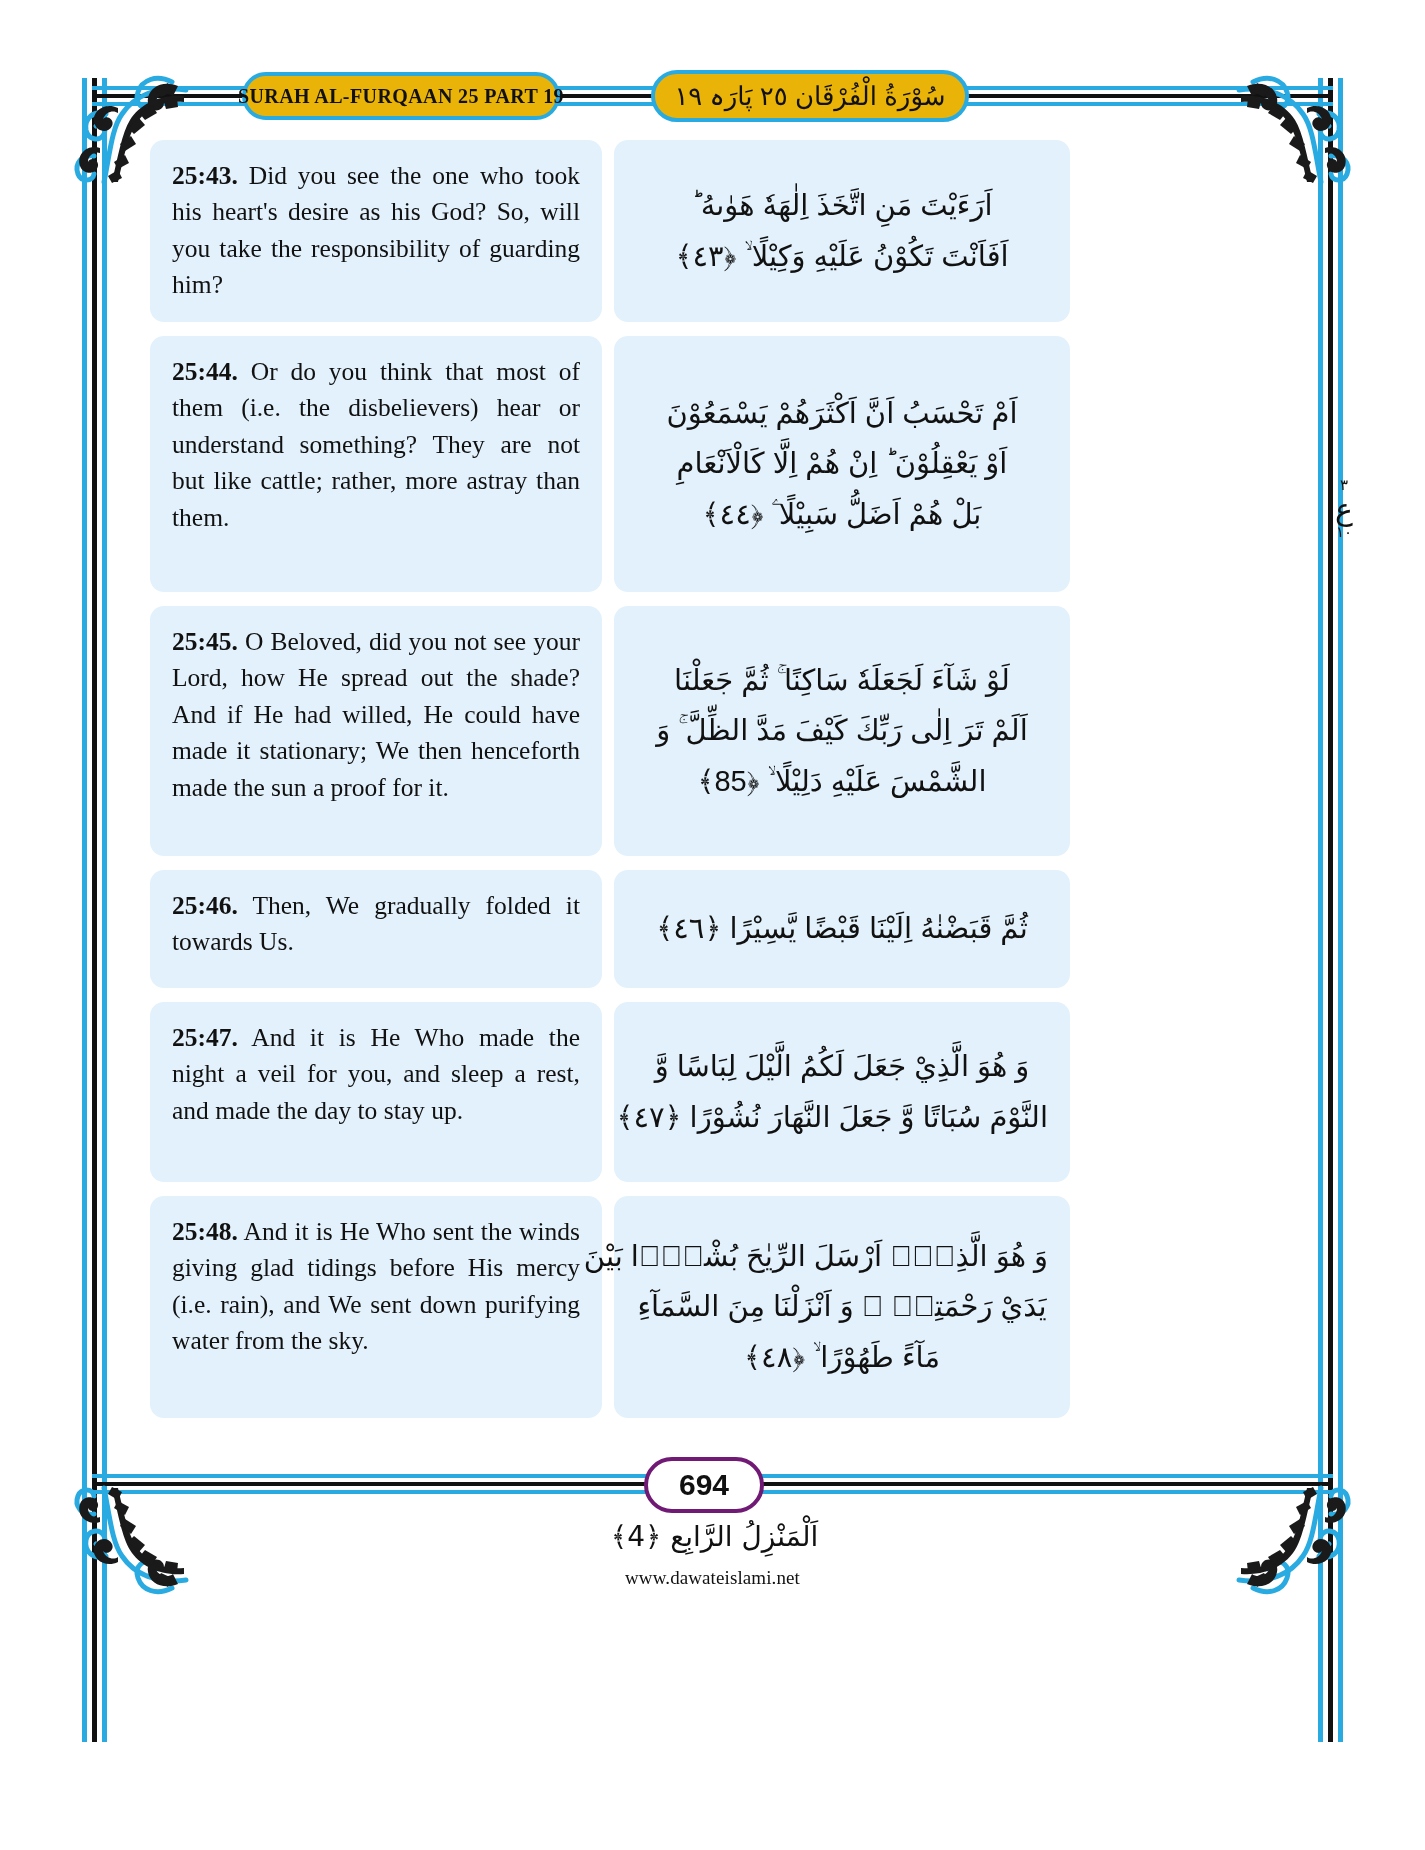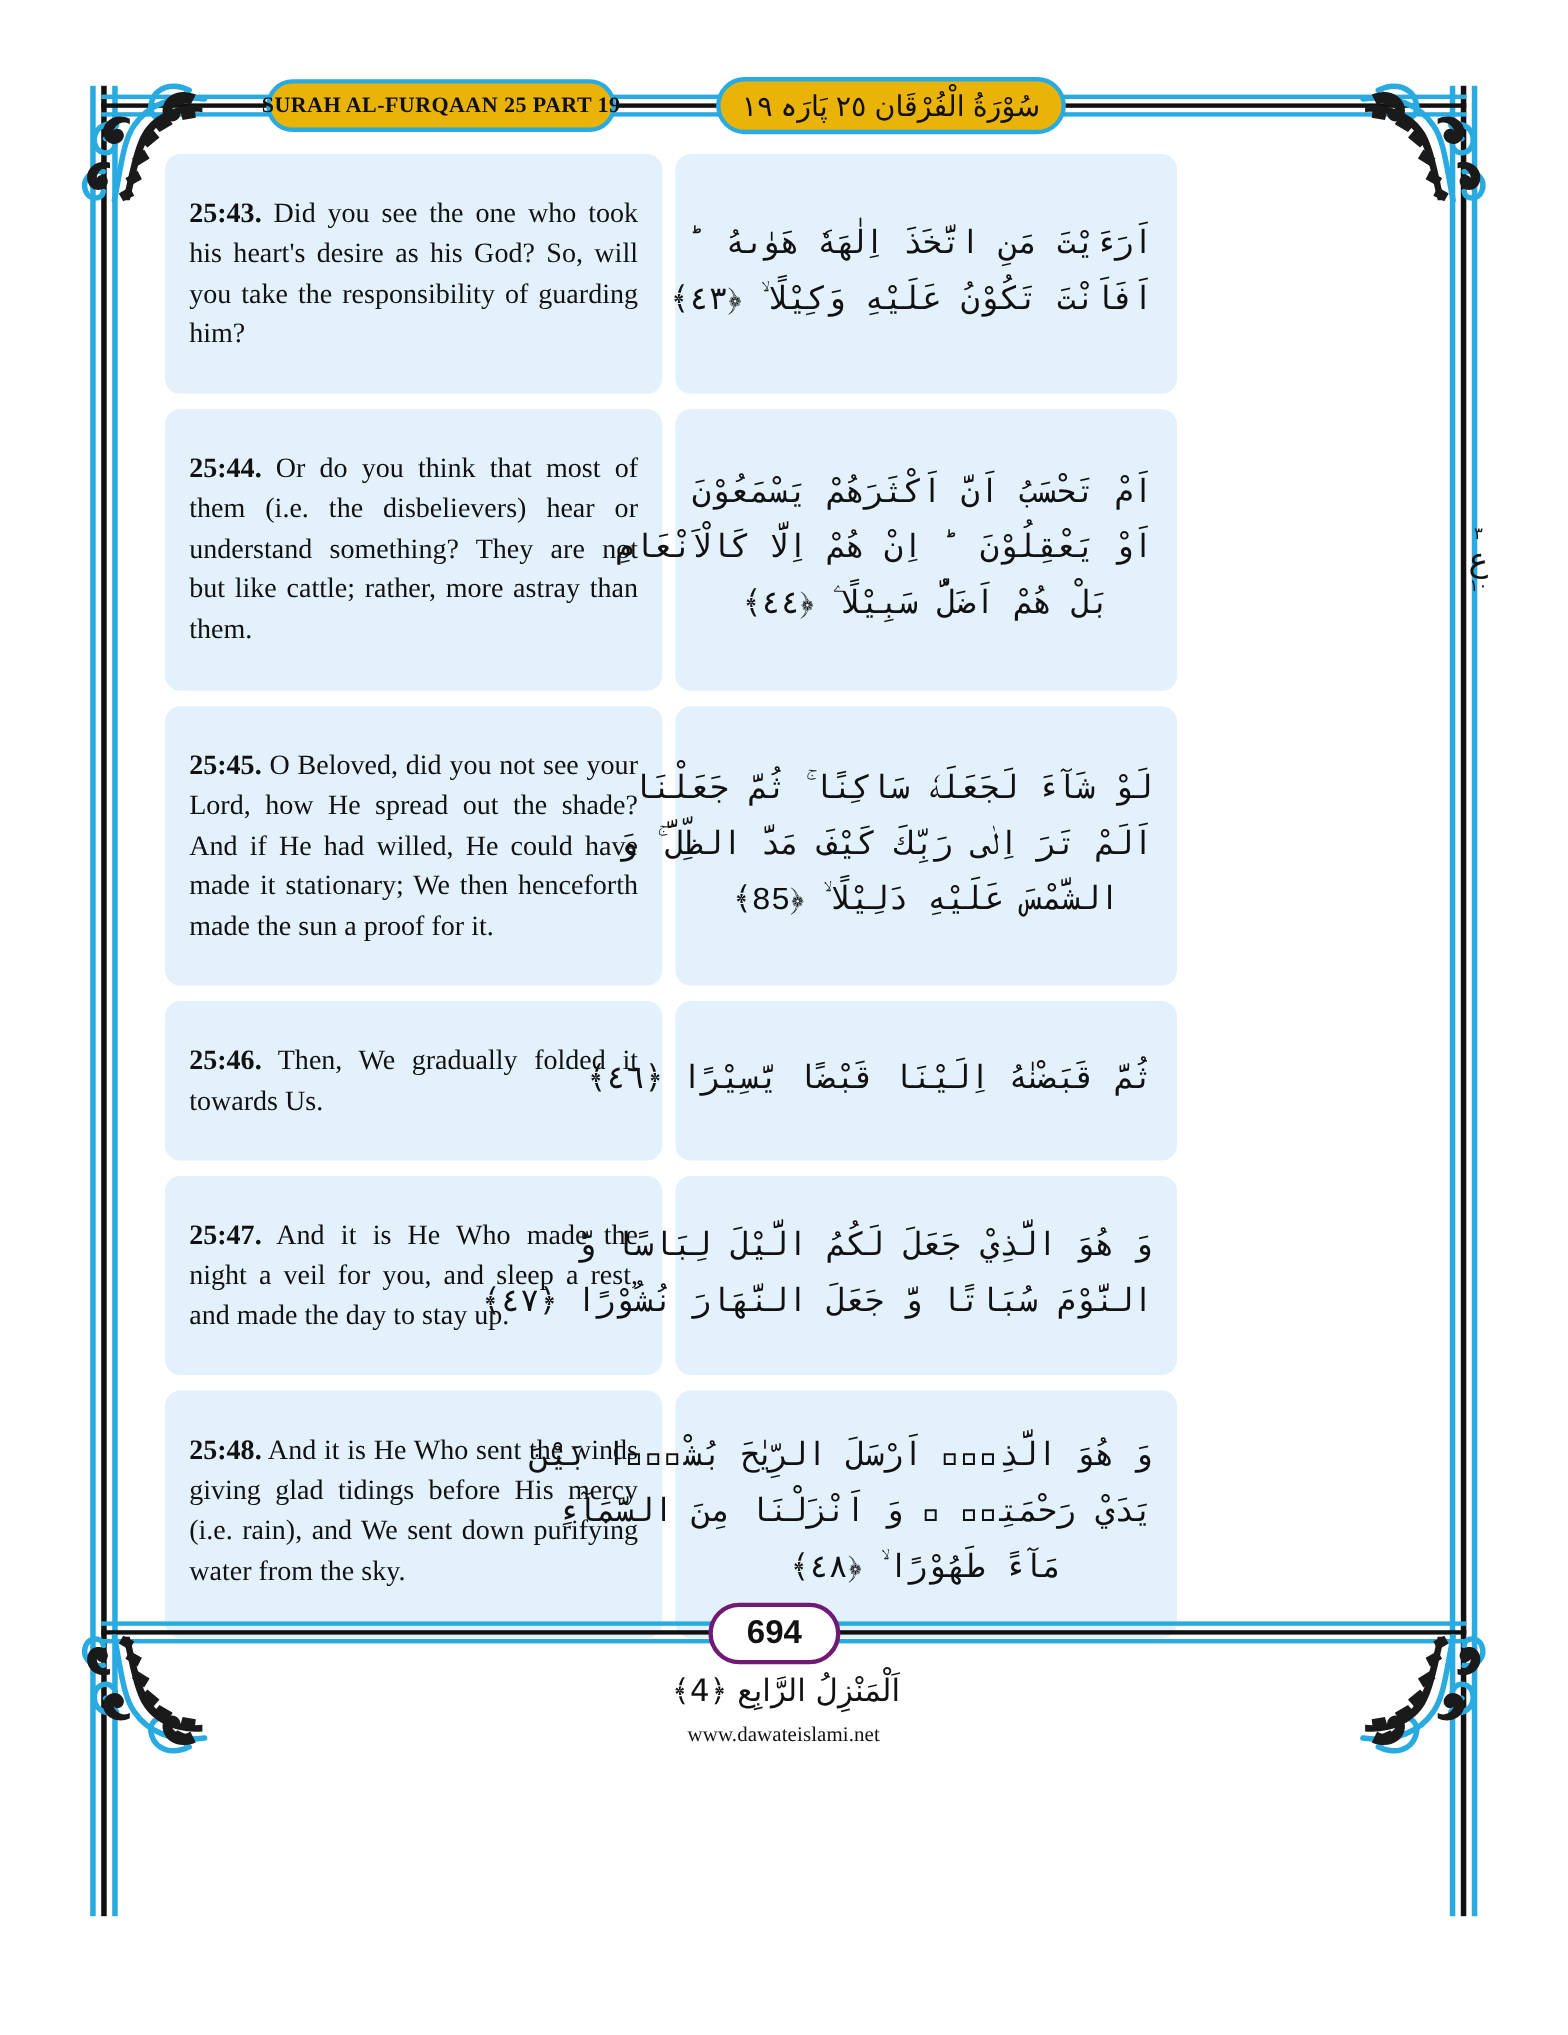--- a/index.html
+++ b/index.html
@@ -164,38 +164,38 @@
     width: 920px;
   }
   .verse-row {
     display: flex;
     gap: 12px;
     margin-bottom: 14px;
   }
   .cell {
     background: #e2f1fb;
     border-radius: 14px;
-    padding: 36px 22px;
+    padding: 18px 22px;
   }
   .cell-en {
     width: 452px;
     text-align: justify;
     text-align-last: left;
     font-family: "Liberation Serif", "DejaVu Serif", serif;
     font-size: 25.5px;
     line-height: 1.43;
     color: #111;
     hyphens: none;
   }
   .cell-en .vnum { font-weight: bold; }
   .cell-ar {
     width: 456px;
     direction: rtl;
     text-align: center;
-    font-family: Liberation Mono, monospace;
+    font-family: Liberation Sans, sans-serif;
     font-size: 29px;
     line-height: 1.75;
     color: #111;
     display: flex;
     flex-direction: column;
     justify-content: center;
   }
   .cell-ar .aline { white-space: nowrap; }
 
   

